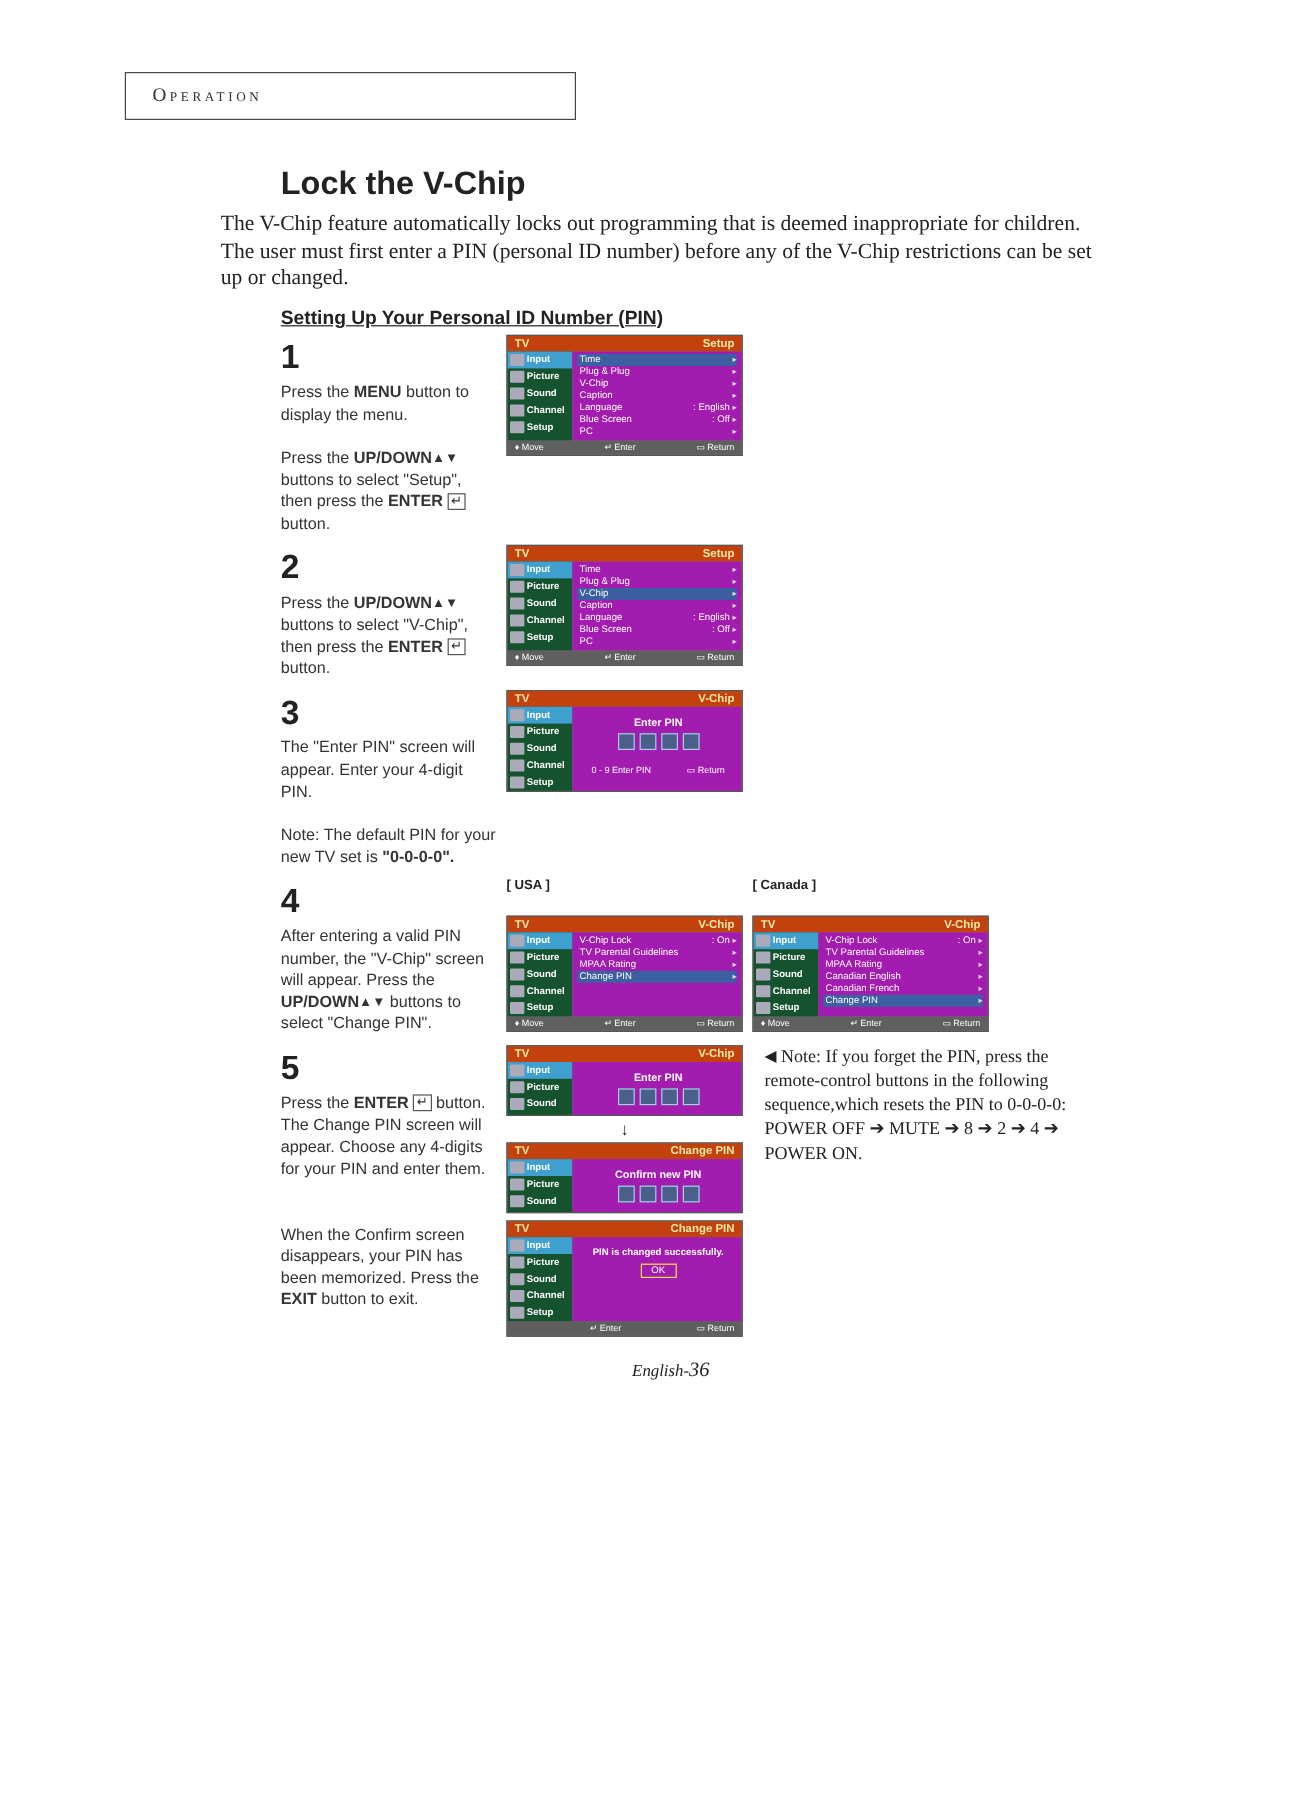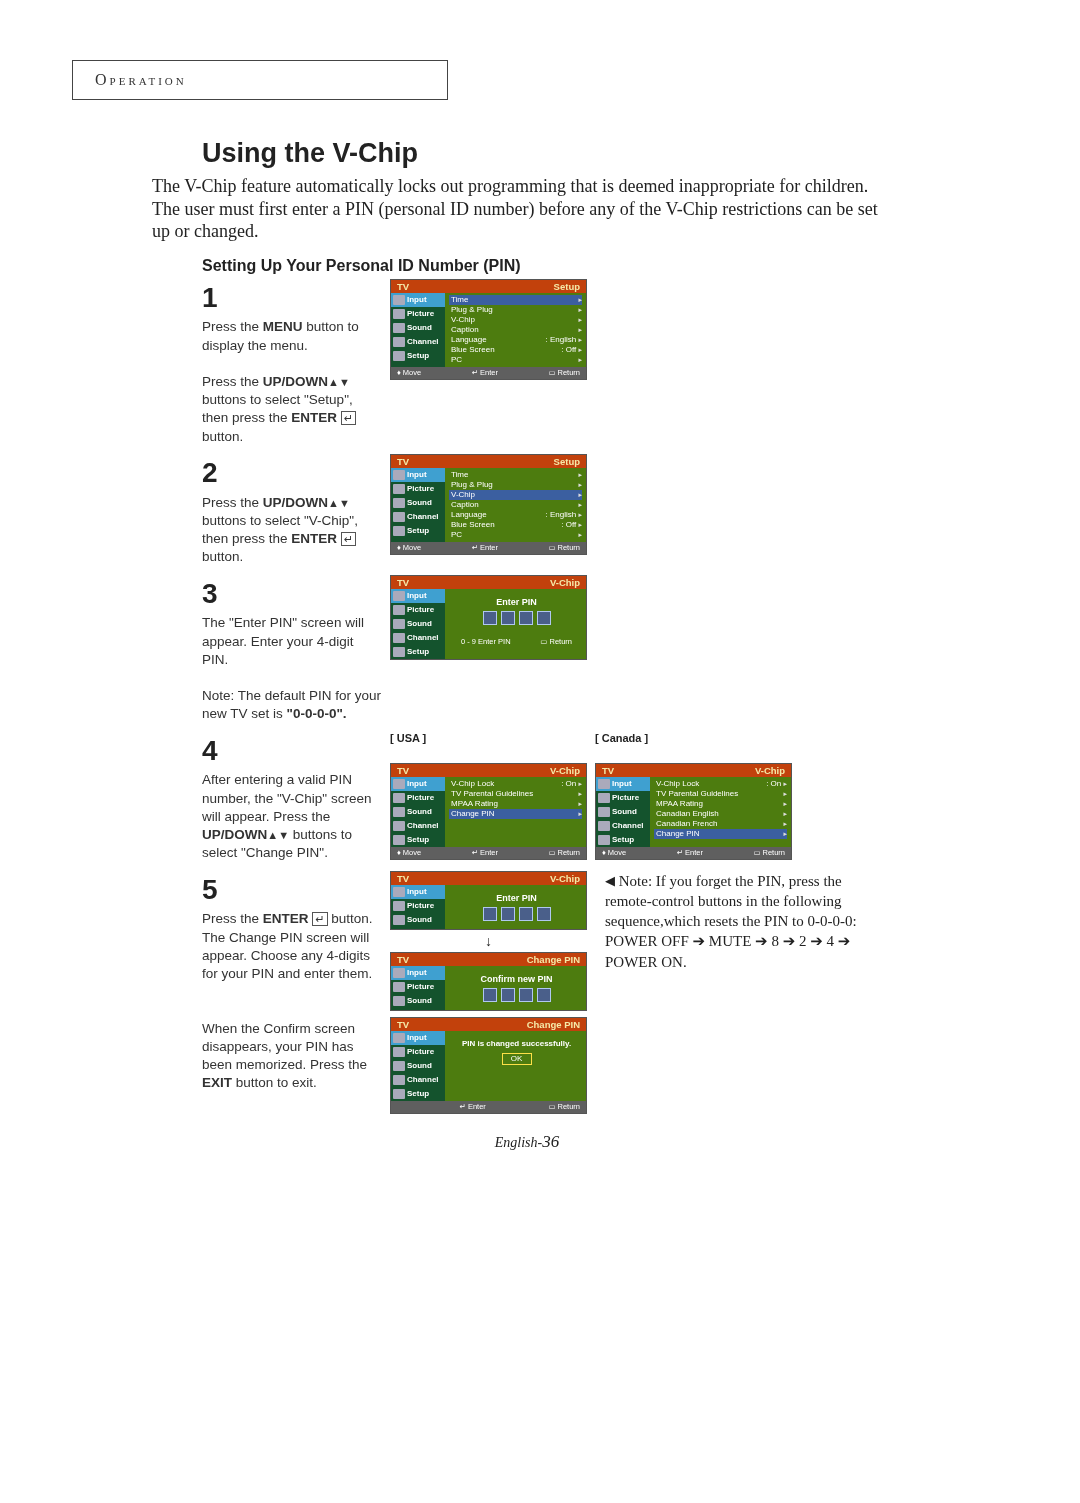--- a/index.html
+++ b/index.html
@@ -8,21 +8,21 @@
     background: #fff;
     font-family: Arial, Helvetica, sans-serif;
     width: 1080px;
     height: 1503px;
     position: relative;
     color: #222;
   }
   .page {
     position: absolute;
     top: 60px;
-    left: 72px;
+    left: 104px;
     width: 910px;
   }
   .header-box {
     border: 1.5px solid #444;
     padding: 10px 22px;
     width: 330px;
     letter-spacing: 3px;
     font-size: 16px;
     color: #333;
     font-family: Georgia, serif;
@@ -38,20 +38,21 @@
     margin-left: 80px;
     font-size: 18px;
     line-height: 1.25;
     width: 740px;
     font-family: Georgia, serif;
   }
   .subhead {
     margin: 14px 0 4px 130px;
     font-weight: bold;
     font-size: 16px;
+    text-decoration: underline;
   }
   .steps {
     margin-left: 130px;
     width: 740px;
   }
   .step {
     display: flex;
     align-items: flex-start;
     margin-bottom: 8px;
   }
@@ -134,21 +135,21 @@
   .side-item.sel { background: #3fa0d0; }
   .side-icon {
     width: 12px; height: 10px;
     background: #aab;
     border-radius: 1px;
     flex-shrink: 0;
   }
   .tv-main {
     flex: 1;
     padding: 2px 4px 2px 6px;
-    background: #4d7c0f;
+    background: #a21caf;
   }
   .menu-row {
     display: flex;
     justify-content: space-between;
     align-items: center;
     padding: 0.5px 0;
     font-size: 8px;
     color: #fff;
   }
   .menu-row.hl { background: #3b5fa0; padding-left:2px; margin-left:-2px; }
@@ -230,21 +231,21 @@
   }
   .footer-text .pn { font-size: 17px; }
 </style>
 </head>
 <body>
 
 <div class="page">
 
   <div class="header-box">Operation</div>
 
-  <h2 class="title">Using the V-Chip</h2>
+  <h2 class="title">Lock the V-Chip</h2>
   <div class="intro">The V-Chip feature automatically locks out programming that is deemed inappropriate for children. The user must first enter a PIN (personal ID number) before any of the V-Chip restrictions can be set up or changed.</div>
   <div class="subhead">Setting Up Your Personal ID Number (PIN)</div>
 
   <div class="steps">
 
     <div class="step">
       <div class="step-left">
         <div class="step-num">1</div>
         <span>Press the </span><b>MENU</b><span> button to display the menu.</span>
         <br><br>

